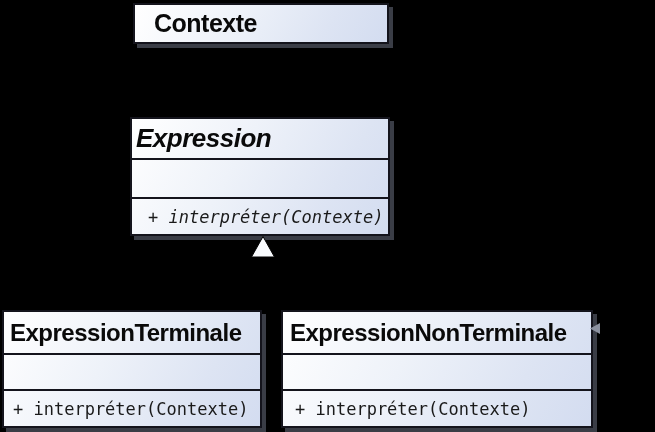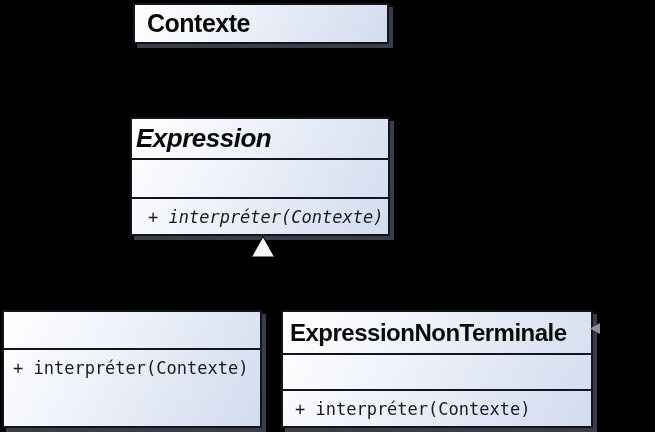--- a/index.html
+++ b/index.html
@@ -44,21 +44,21 @@
     font-family: "DejaVu Sans Mono", monospace;
     font-size: 17px;
     color: #1a1a1a;
   }
   .abstract .method-row {
     font-style: italic;
   }
 
   
   #box-contexte { left: 133px; top: 3px; width: 256px; height: 41px; }
-  #box-contexte .class-title { height: 37px; font-size: 25px; padding-left: 12px; }
+  #box-contexte .class-title { height: 37px; font-size: 25px; padding-left: 19px; }
 
   
   #box-expression { left: 130px; top: 117px; width: 260px; height: 119px; }
   #box-expression .class-title { height: 39px; font-size: 26px; padding-left: 4px; }
   #box-expression .attr-row { height: 39px; }
   #box-expression .method-row { height: 37px; padding-left: 16px; }
 
   
   #box-terminale { left: 2px; top: 310px; width: 260px; height: 118px; }
   #box-terminale .class-title { height: 41px; font-size: 24px; padding-left: 6px; }
@@ -87,20 +87,21 @@
     <div class="compartment class-title">Contexte</div>
   </div>
 
   <div class="class-box abstract" id="box-expression">
     <div class="compartment class-title">Expression</div>
     <div class="compartment attr-row"></div>
     <div class="compartment method-row">+ interpréter(Contexte)</div>
   </div>
 
   <div class="class-box" id="box-terminale">
+    <div class="compartment class-title">ExpressionTerminale</div>
     <div class="compartment attr-row"></div>
     <div class="compartment method-row">+ interpréter(Contexte)</div>
   </div>
 
   <div class="class-box" id="box-nonterminale">
     <div class="compartment class-title">ExpressionNonTerminale</div>
     <div class="compartment attr-row"></div>
     <div class="compartment method-row">+ interpréter(Contexte)</div>
   </div>
 

